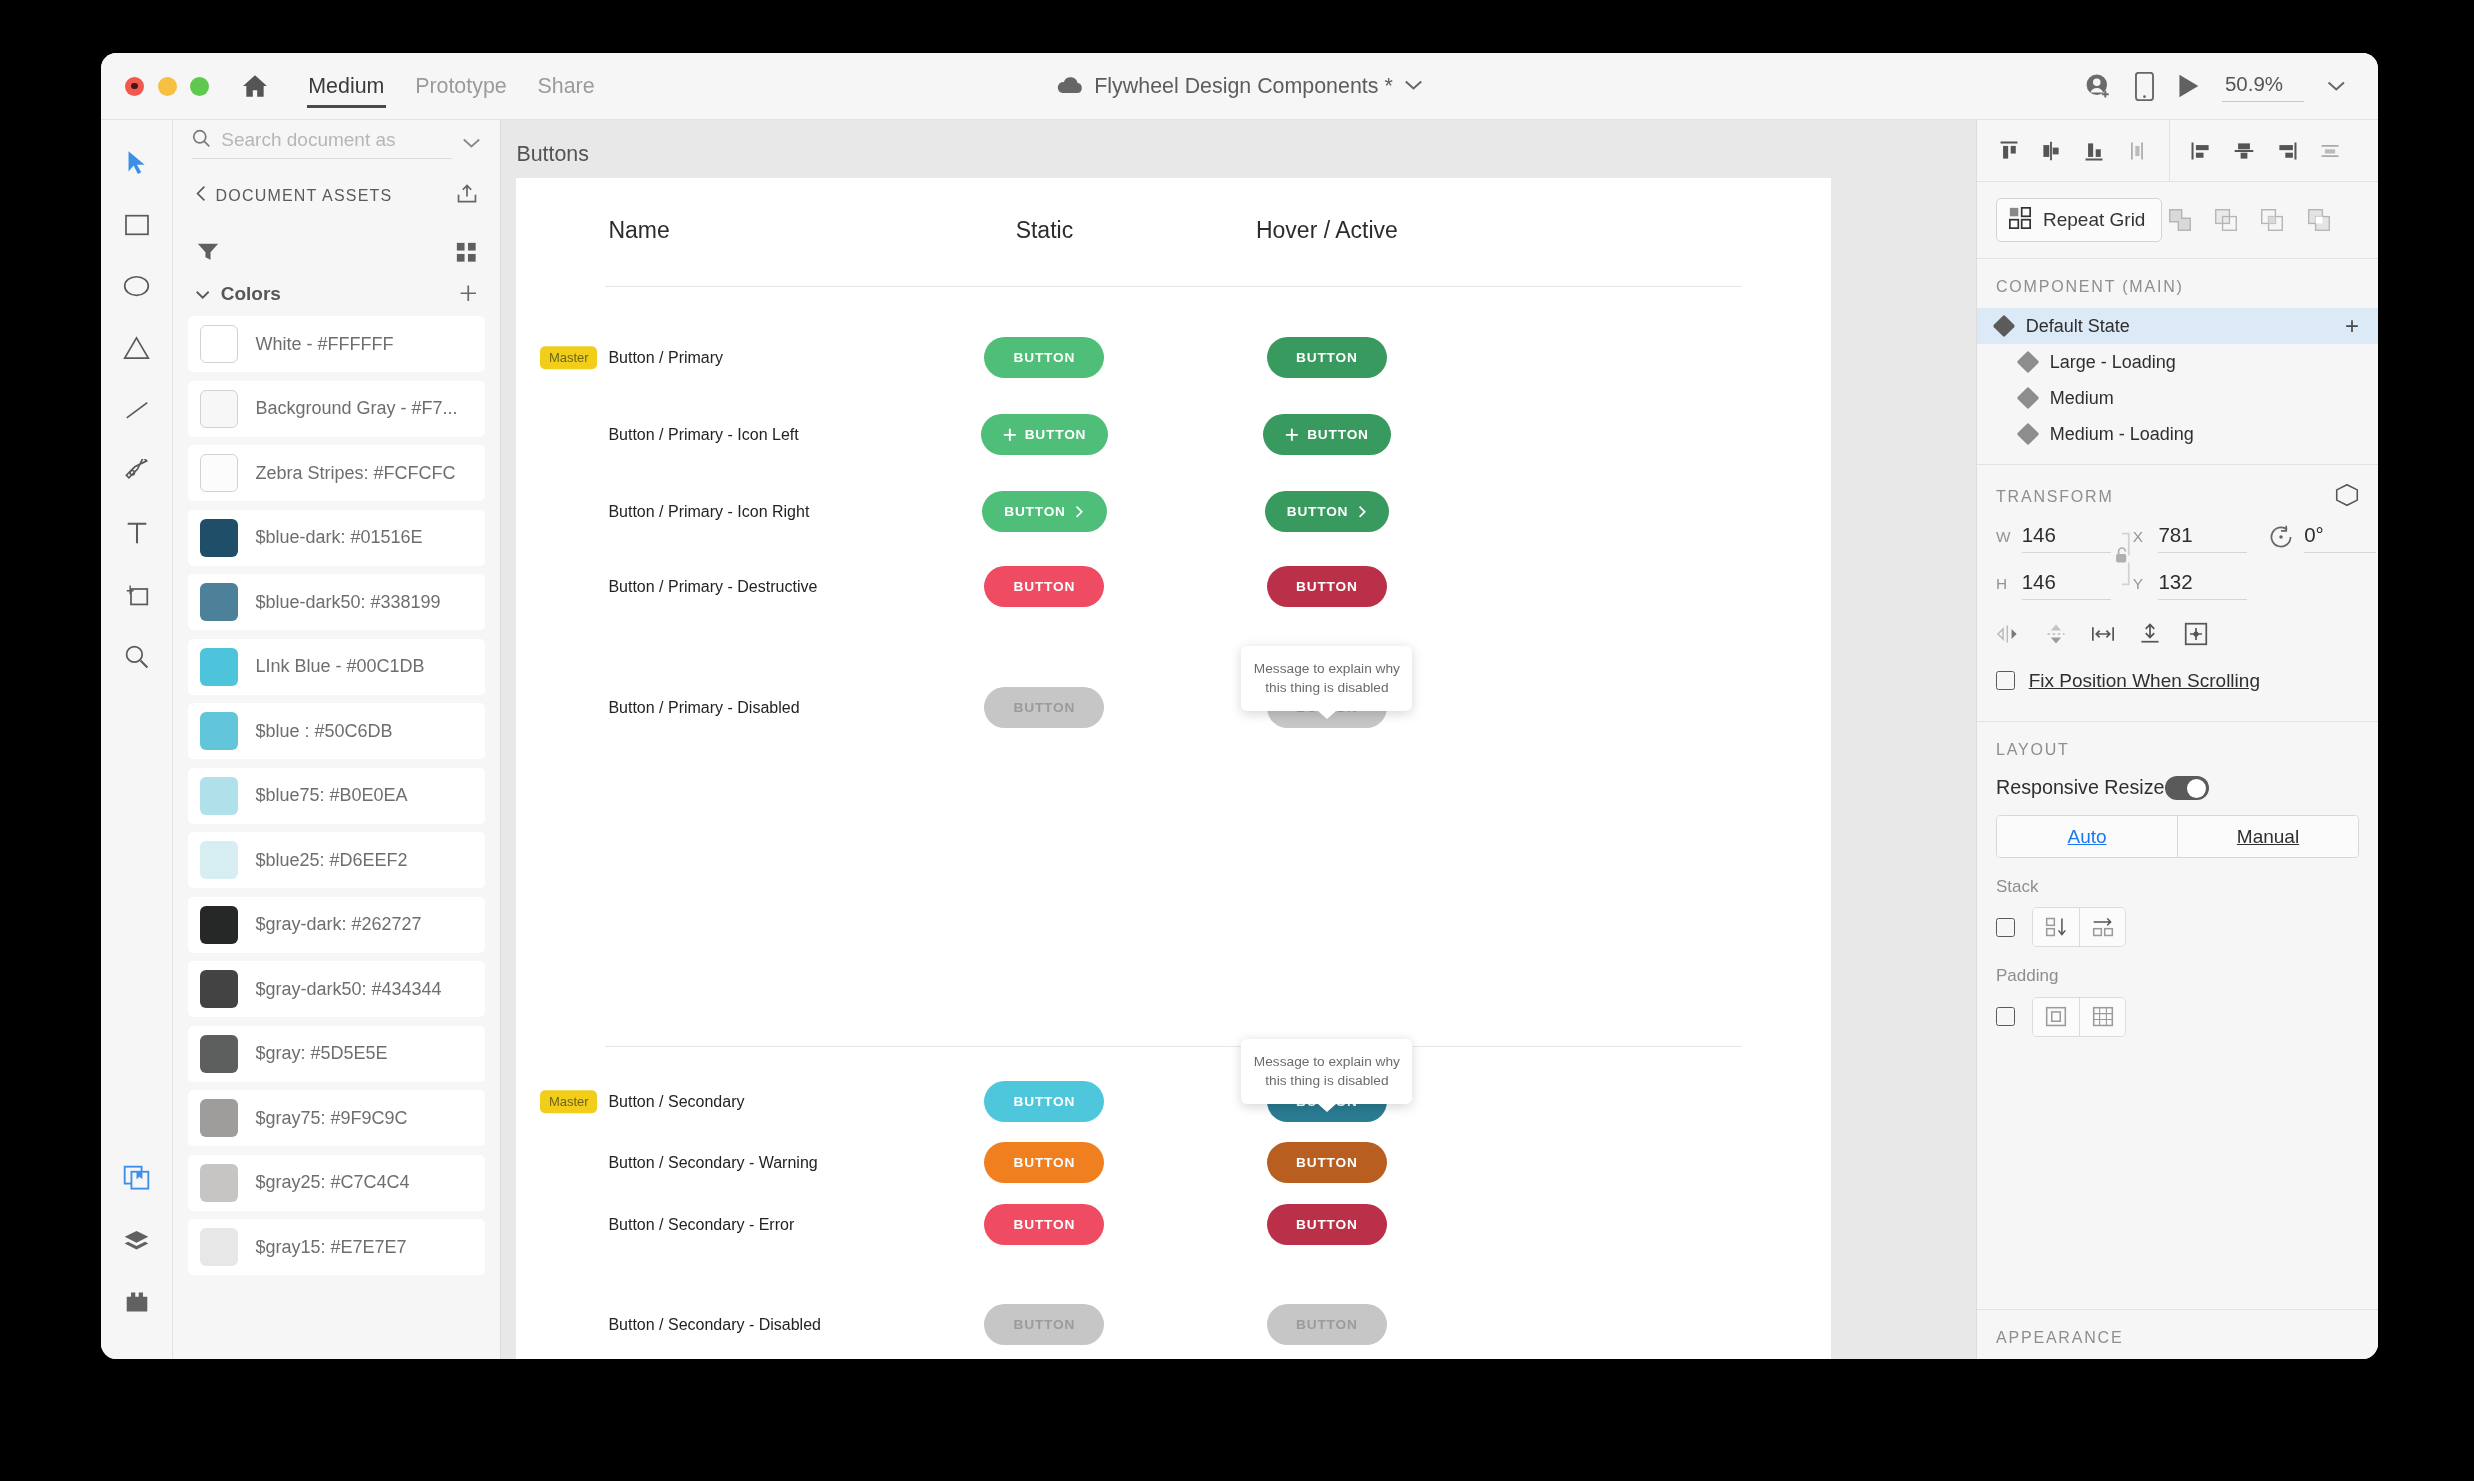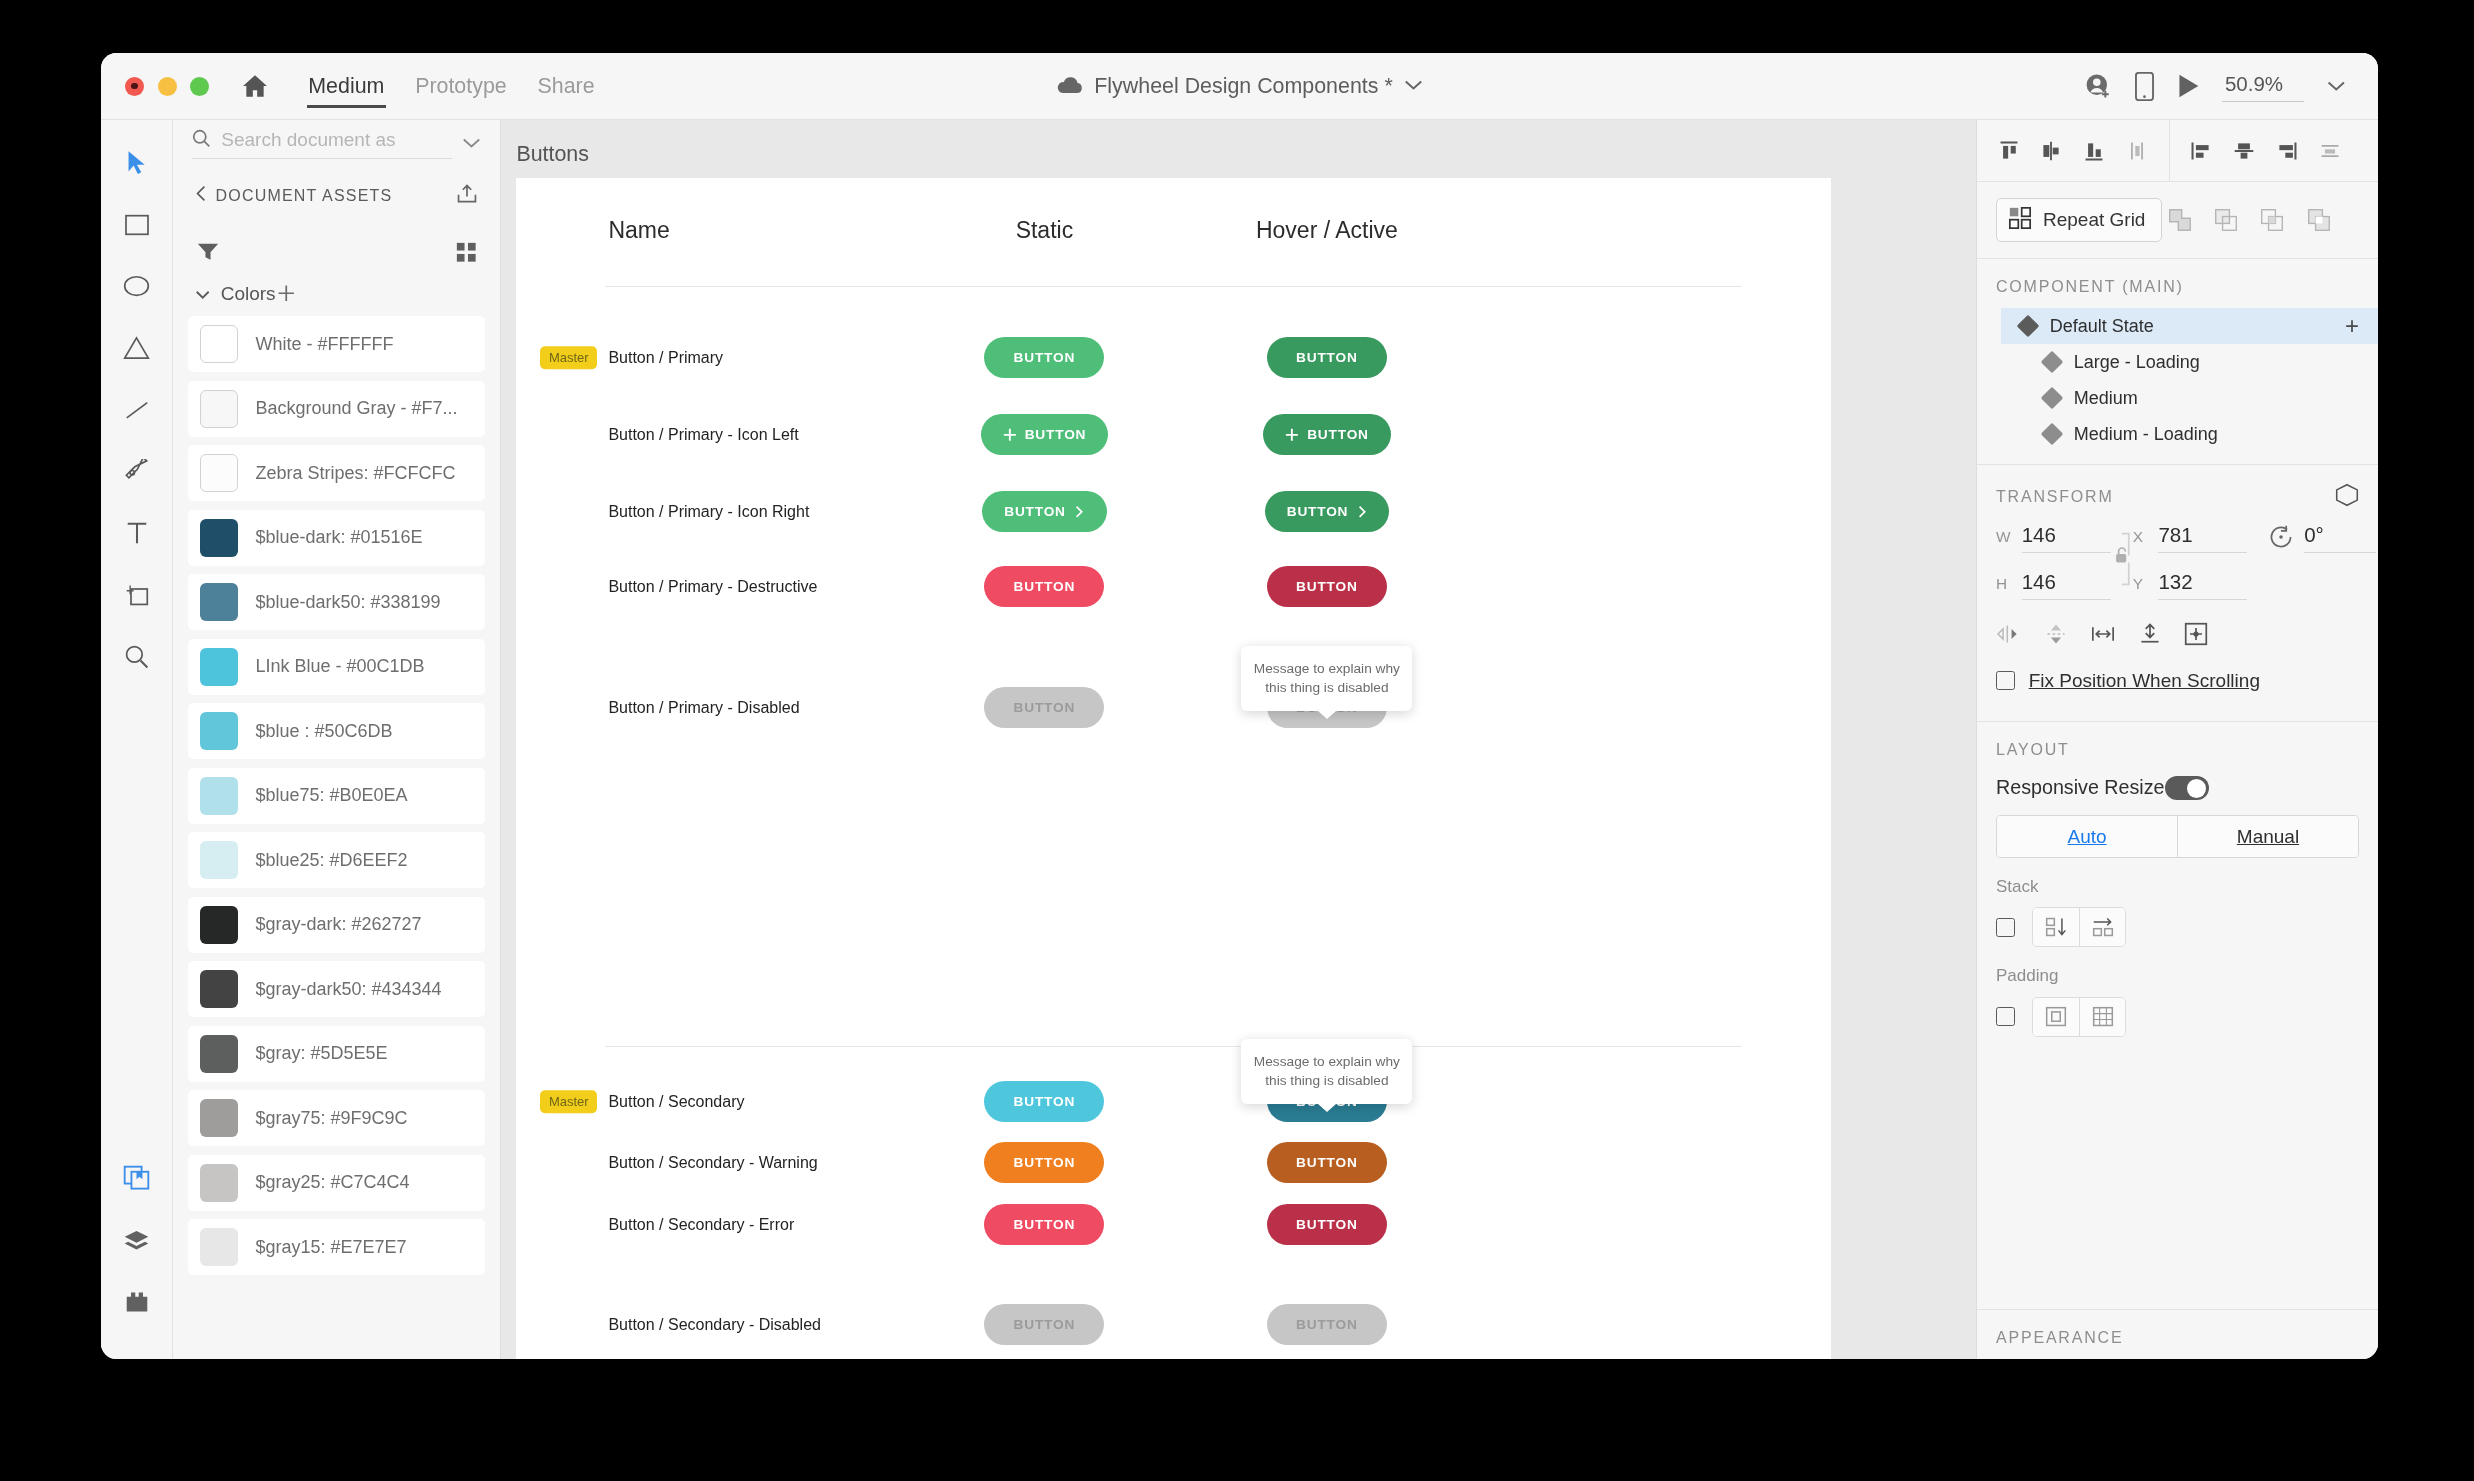--- a/index.html
+++ b/index.html
@@ -94,22 +94,23 @@
   #search-row { display: flex; align-items: center; padding: 0 19px; gap: 10.3px; height: 48px; }
   #search-line { flex: 1; display:flex; align-items:center; gap:10.3px; border-bottom: 0.9px solid #dcdcdc; padding-bottom: 7.7px; }
   #search-input {
     border: none; outline: none; background: transparent;
     font-size: 19px; color: #6d6d6d; width: 100%;
     font-family: "Liberation Sans", sans-serif;
   }
   #search-input::placeholder { color: #b6b6b6; }
   #filter-row { display: flex; align-items: center; justify-content: space-between; padding: 19px 24px 6.8px 24px; }
   #colors-head {
-    display: flex; align-items: center; justify-content: flex-start;
+    display: flex; align-items: center; justify-content: space-between;
     padding: 10.3px 22px 5.1px 22px;
+    font-weight: bold;
   }
   #colors-label { font-size: 19px; color: #565656; display:flex;align-items:center;gap:10.3px; }
   #colors-list { flex: 1; overflow: hidden; padding: 5.1px 15.4px 0 15.4px; }
   .color-item {
     background: #fff; border-radius: 5.1px; height: 56px;
     display: flex; align-items: center; gap: 17px;
     padding: 0 12px; margin-bottom: 8.5px;
   }
   .sw { width: 38px; height: 38px; border-radius: 6px; flex: 0 0 38px; }
   .sw.bordered { border: 0.9px solid #d2d2d2; }
@@ -176,21 +177,21 @@
   .ai { width: 36px; height: 36px; display:flex;align-items:center;justify-content:center; cursor:pointer; }
   #repeat-row { height: 77px; display:flex; align-items:center; justify-content: flex-start;
     padding: 0 19px; border-bottom: 0.9px solid #e2e2e2; }
   #repeat-btn {
     display:flex; align-items:center; gap: 12px; border: 0.9px solid #d3d3d3;
     background: #fbfbfb; border-radius: 5.1px; padding: 7.7px 15.4px 7.7px 12px;
     font-size: 19px; color: #343434; cursor: pointer;
   }
   #bool-ops { display:flex; gap: 10.3px; }
   .sec-title { font-size: 16px; letter-spacing: 1.8px; color: #8e8e8e; padding: 19px 19px 12px 19px; }
-  #states-list { padding-bottom: 3.4px; overflow: hidden; max-height: 147px; margin-left: 24px; }
+  #states-list { padding-bottom: 3.4px; overflow: hidden; max-height: 147px; }
   .state-row {
     display: flex; align-items: center; gap: 13.7px; padding: 0 19px;
     height: 36px; font-size: 18px; color: #2f2f2f; cursor: pointer;
   }
   .state-row.active { background: #dce9f7; }
   .diamond { width: 16px; height: 16px; background: #8d8d8d; transform: rotate(45deg); border-radius: 1.7px; flex:0 0 16px;}
   .diamond.dark { background: #5b5b5b; }
   .state-row.sub { padding-left: 43px; }
   .state-plus { margin-left: auto; font-size: 24px; color: #4a4a4a; line-height: 1; }
   .panel-sep { height: 0.9px; background: #e2e2e2; margin: 8.5px 0 0 0; }

